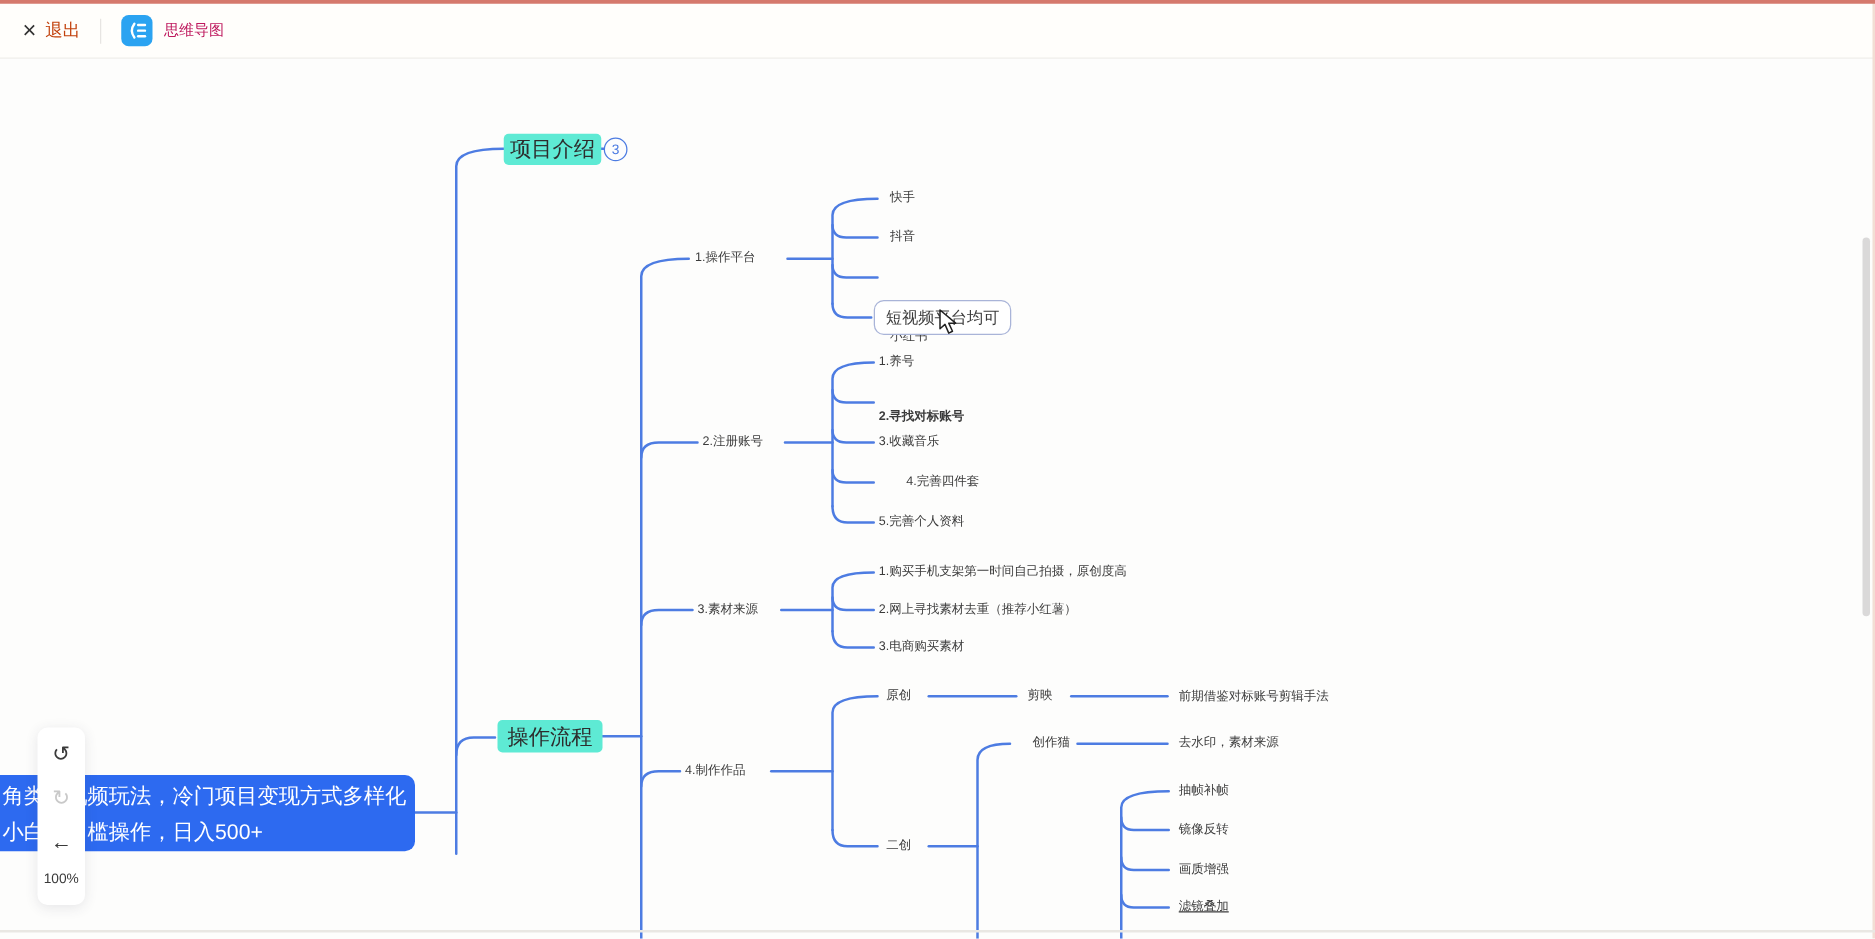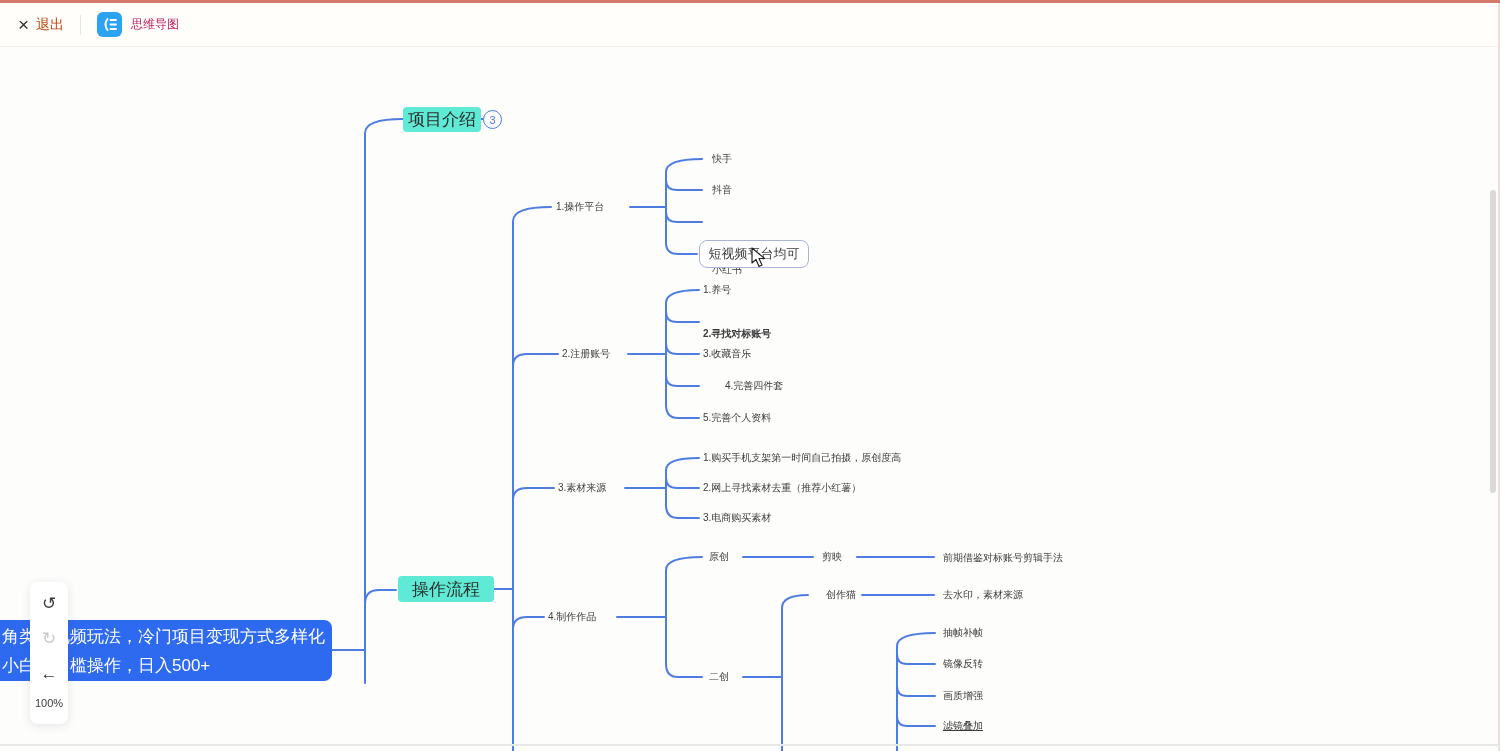--- a/index.html
+++ b/index.html
@@ -132,21 +132,21 @@
     </g>
   </svg>
 
   <div class="root-node">
     <div>角类短视频玩法，冷门项目变现方式多样化</div>
     <div>小白无门槛操作，日入500+</div>
   </div>
 
   <div class="gray-node" style="left:403px; top:107px; width:78px; height:25px;">项目介绍</div>
   <div class="badge">3</div>
-  <div class="gray-node" style="left:398px; top:576px; width:96px; height:26px;">操作流程</div>
+  <div class="gray-node" style="left:398px; top:576px; width:84px; height:26px;">操作流程</div>
 
   <div class="leaf" style="left:556px; top:207px;">1.操作平台</div>
   <div class="leaf" style="left:562px; top:354px;">2.注册账号</div>
   <div class="leaf" style="left:558px; top:488px;">3.素材来源</div>
   <div class="leaf" style="left:548px; top:617px;">4.制作作品</div>
 
   <div class="leaf" style="left:712px; top:159px;">快手</div>
   <div class="leaf" style="left:712px; top:190px;">抖音</div>
   <div class="leaf" style="left:712px; top:222px;margin-top:48px;">小红书</div>
   <div class="selected-node">短视频平台均可</div>

